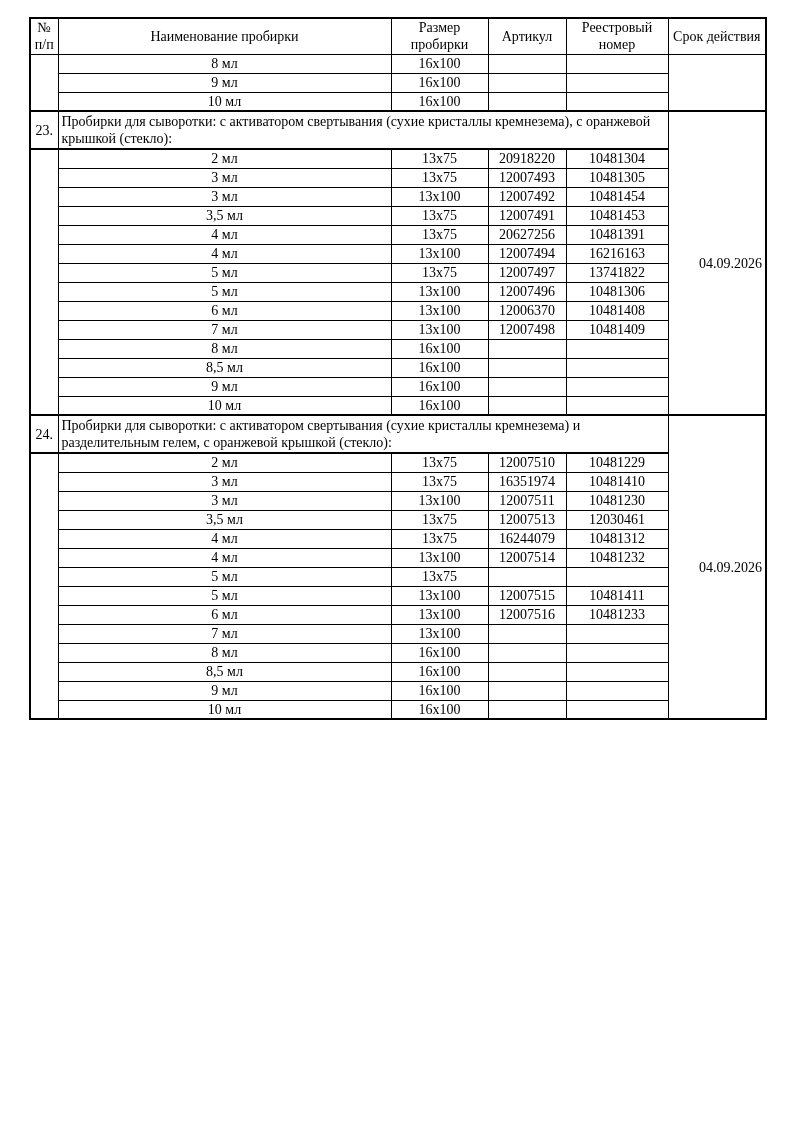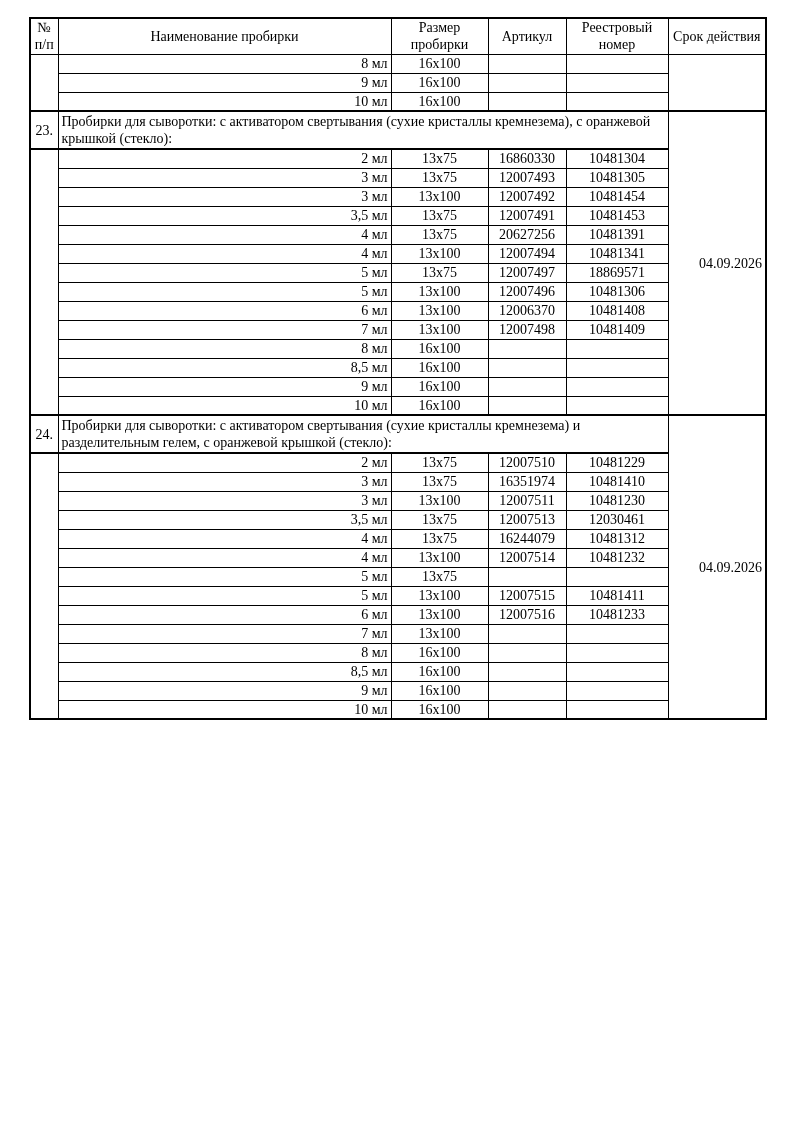--- a/index.html
+++ b/index.html
@@ -35,21 +35,21 @@
     font-weight: normal;
   }
   thead tr { height: 36px; }
   thead th {
     font-weight: bold;
     text-align: center;
     padding: 1px 2px;
   }
   tbody tr { height: 19px; }
   tbody tr.section-row { height: 38px; }
-  .c-name  { text-align: right; padding-left: 5px; margin-top: 16px; }
+  .c-name  { text-align: center; padding-left: 5px; margin-top: 16px; }
   .c-center{ text-align: center; }
   .c-num   { text-align: center; }
   .c-date  { text-align: right; }
   .section-row td { border-top-width: 2px; }
   .section-row td.section-title,
   .section-row td.c-num { border-bottom-width: 2px; }
   .section-title {
     font-weight: bold;
     text-align: left;
     padding: 1px 10px;
@@ -106,21 +106,21 @@
         </tr>
         <tr class="section-row">
           <td class="c-num">23.</td>
           <td class="section-title" colspan="4">Пробирки для сыворотки: с активатором свертывания (сухие кристаллы кремнезема), с оранжевой крышкой (стекло):</td>
           <td class="c-date" rowspan="15">04.09.2026</td>
         </tr>
         <tr>
           <td class="c-num" rowspan="14"></td>
           <td class="c-name">2 мл</td>
           <td class="c-center">13x75</td>
-          <td class="c-center">16860330</td>
+          <td class="c-center">20918220</td>
           <td class="c-center">10481304</td>
         </tr>
         <tr>
           <td class="c-name">3 мл</td>
           <td class="c-center">13x75</td>
           <td class="c-center">12007493</td>
           <td class="c-center">10481305</td>
         </tr>
         <tr>
           <td class="c-name">3 мл</td>
@@ -137,27 +137,27 @@
         <tr>
           <td class="c-name">4 мл</td>
           <td class="c-center">13x75</td>
           <td class="c-center">20627256</td>
           <td class="c-center">10481391</td>
         </tr>
         <tr>
           <td class="c-name">4 мл</td>
           <td class="c-center">13x100</td>
           <td class="c-center">12007494</td>
-          <td class="c-center">10481341</td>
+          <td class="c-center">16216163</td>
         </tr>
         <tr>
           <td class="c-name">5 мл</td>
           <td class="c-center">13x75</td>
           <td class="c-center">12007497</td>
-          <td class="c-center">18869571</td>
+          <td class="c-center">13741822</td>
         </tr>
         <tr>
           <td class="c-name">5 мл</td>
           <td class="c-center">13x100</td>
           <td class="c-center">12007496</td>
           <td class="c-center">10481306</td>
         </tr>
         <tr>
           <td class="c-name">6 мл</td>
           <td class="c-center">13x100</td>

